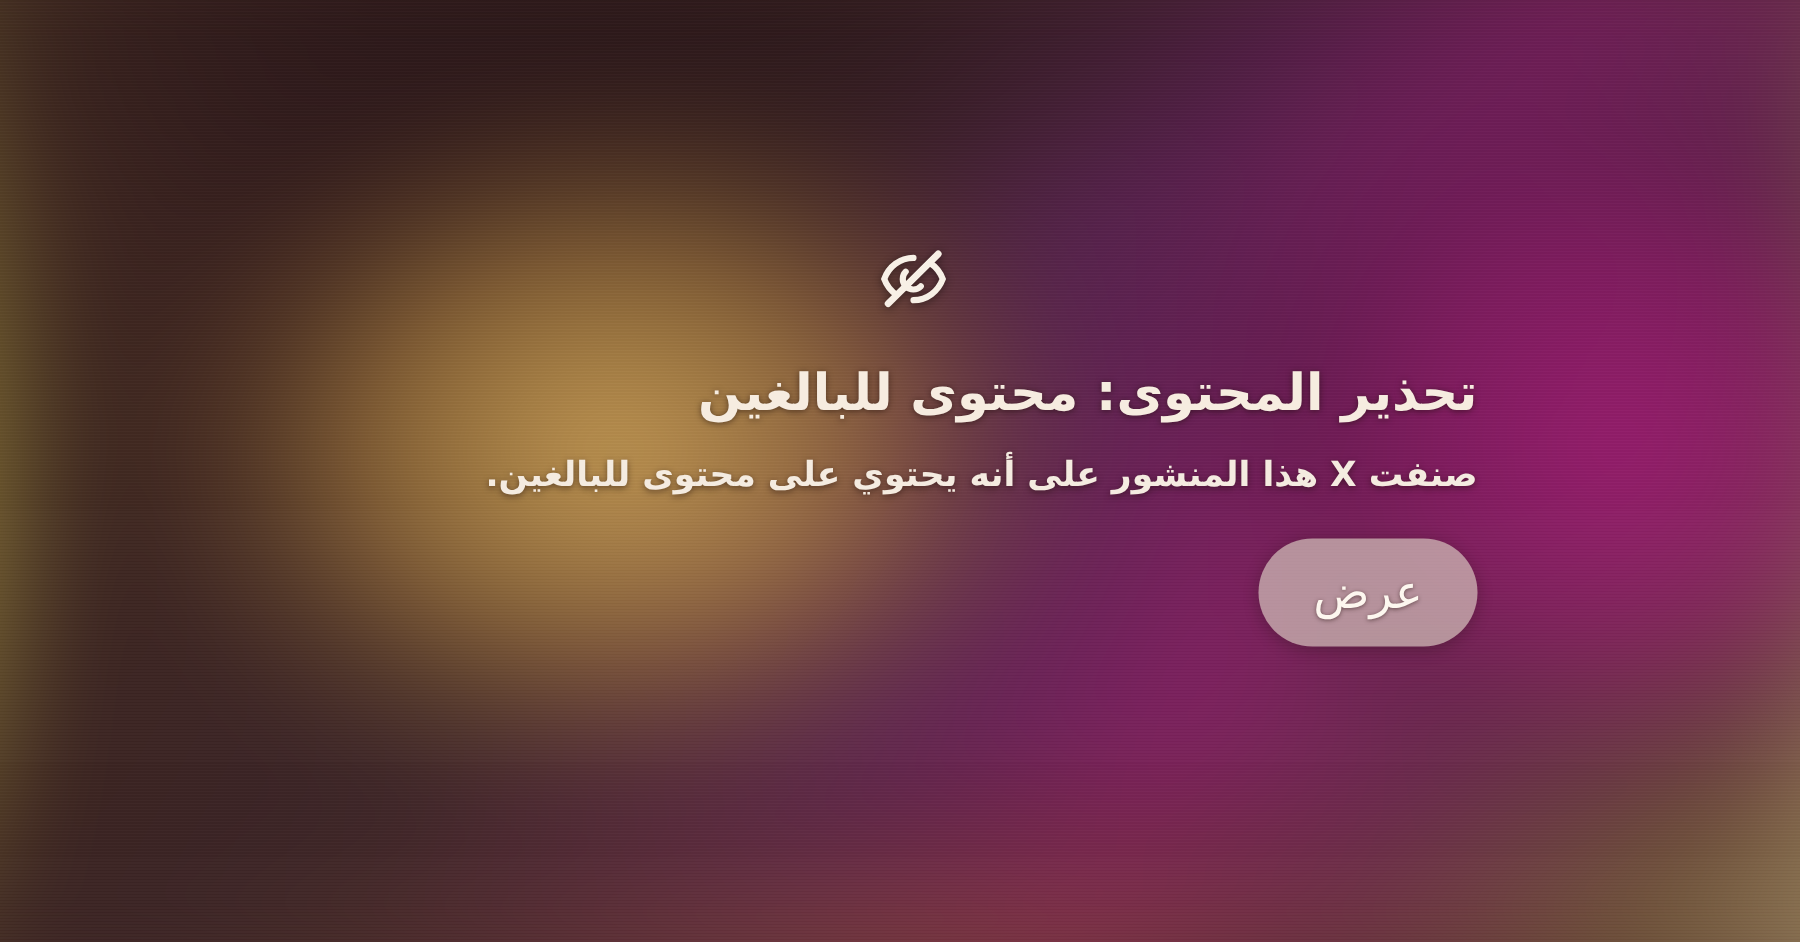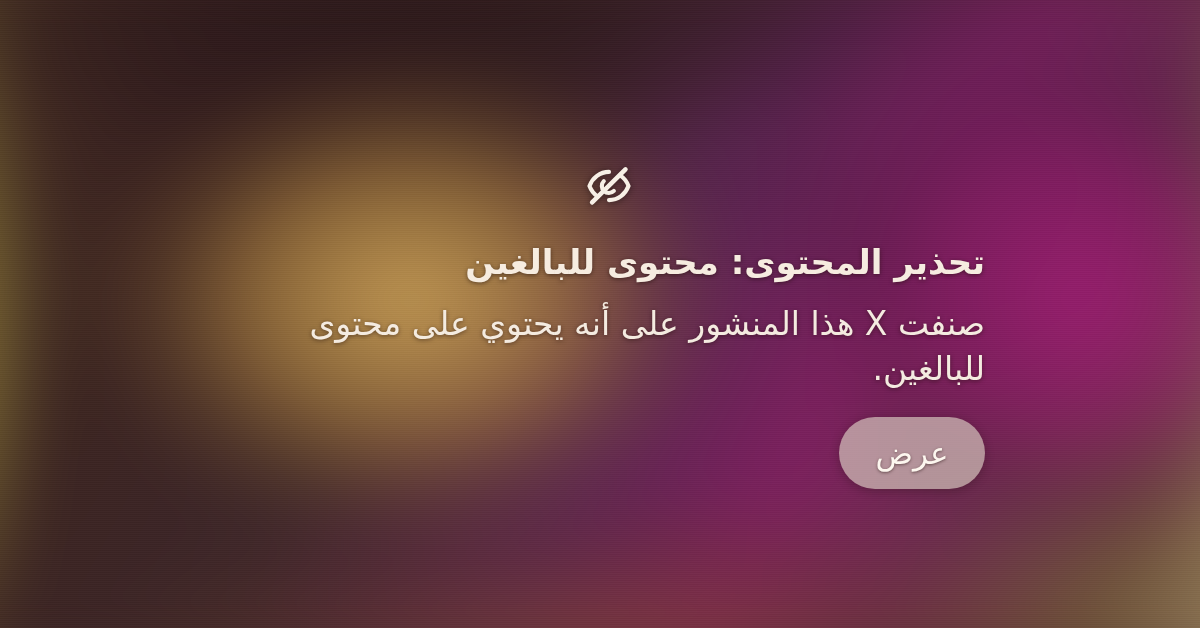--- a/index.html
+++ b/index.html
@@ -101,22 +101,22 @@
     font-size: 34px;
     font-weight: 700;
     line-height: 1.3;
     color: #f6ece0;
     letter-spacing: 0;
     text-shadow: 0 1px 4px rgba(30,12,10,0.55);
   }
 
   .subtitle {
     margin: 18px 0 0 0;
-    font-size: 33px;
-    font-weight: 400;
+    font-size: 23px;
+    font-weight: 700;
     line-height: 1.35;
     color: #f4ebe0;
     text-shadow: 0 1px 4px rgba(30,12,10,0.5);
   }
 
   .action-row {
     width: 752px;
     display: flex;
     justify-content: flex-start;
     direction: rtl;

